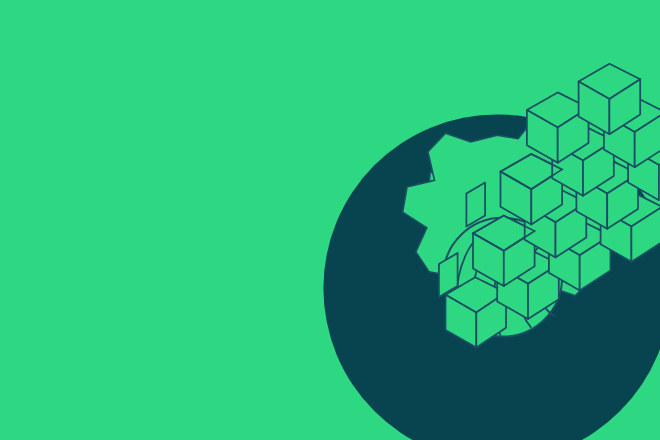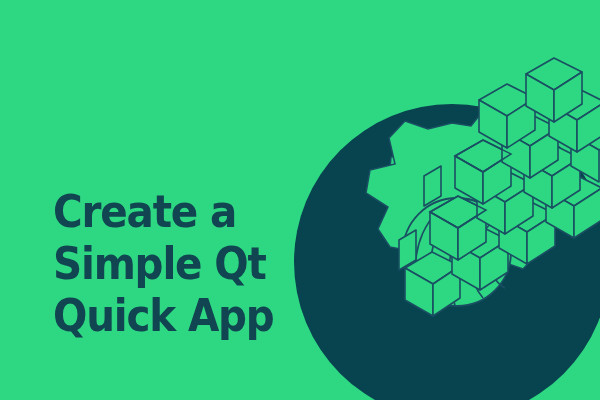--- a/index.html
+++ b/index.html
@@ -148,19 +148,14 @@
       </g>
 
       <g clip-path="url(#gearClip)" fill="none" stroke="#1a4f63" stroke-width="1.5">
         <path d="M430 212 L458 196 L486 210 L458 228 Z"></path>
         <path d="M455 156 L483 140 L511 154 L483 172 Z"></path>
       </g>
 
     </g>
   </svg>
 
-  <div id="title-block">
-    <span class="title-line">Create a</span>
-    <span class="title-line">Simple Qt</span>
-    <span class="title-line">Quick App</span>
-  </div>
 
 </div>
 
 </body></html>

